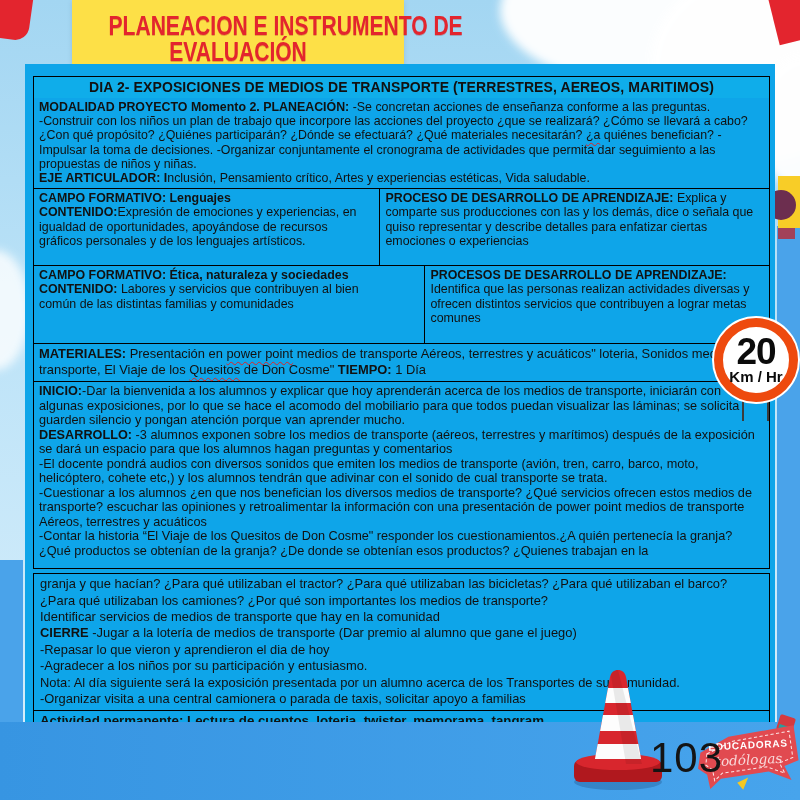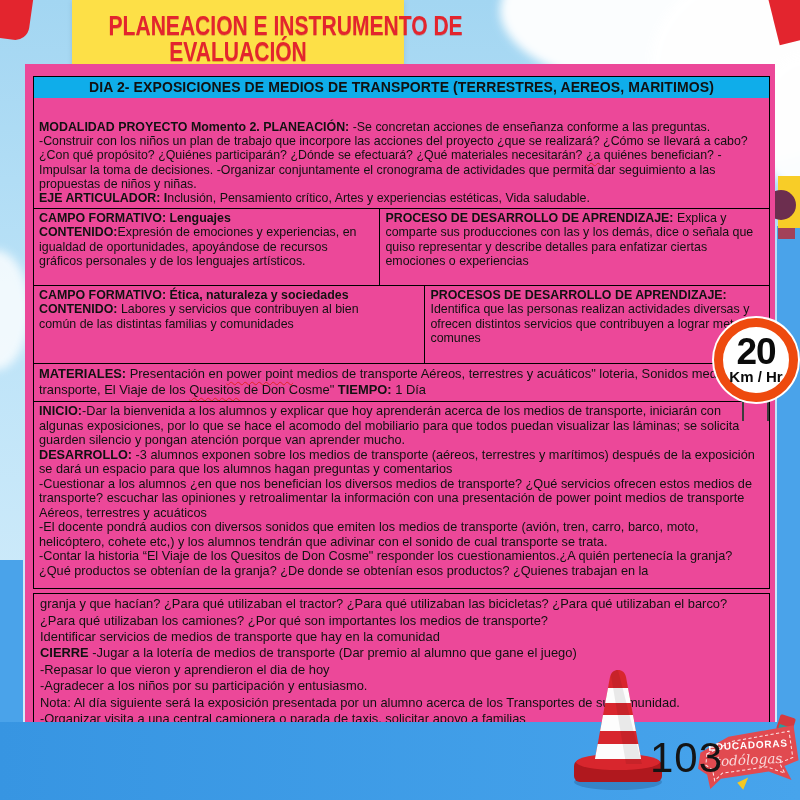--- a/index.html
+++ b/index.html
@@ -27,29 +27,29 @@
   .decor-yellow{position:absolute;left:778px;top:176px;width:22px;height:52px;background:var(--decor_yellow,#f8cd27);z-index:5;}
   .decor-circle{position:absolute;left:766px;top:190px;width:30px;height:30px;border-radius:50%;background:var(--decor_plum,#6c2e4f);z-index:6;}
   .decor-chip{position:absolute;left:778px;top:228px;width:17px;height:11px;background:#a24159;z-index:6;}
 
   
   .title-card{position:absolute;left:72px;top:0px;width:332px;height:126px;background:#fde047;border-radius:0 0 16px 16px;box-shadow:0 2px 5px rgba(60,90,120,.18);z-index:3;}
   .title-text{margin-top:13px;text-align:center;color:var(--title_red,#e3252e);font-weight:700;font-size:27px;line-height:26px;transform:scaleX(.78);transform-origin:50% 0;white-space:nowrap;letter-spacing:0px;text-shadow:0 1px 0 rgba(150,0,0,.25);}
   .title-bar{position:absolute;left:18px;top:66px;width:296px;height:13px;background:var(--pale_bar_blue,#a9d9ee);}
 
   
-  .paper{position:absolute;left:25px;top:64px;width:750px;background:#ec4899;padding:12px 5px 8px 8px;box-sizing:border-box;z-index:6;color:#111;}
+  .paper{position:absolute;left:25px;top:64px;width:750px;background:#0ea5e9;padding:12px 5px 8px 8px;box-sizing:border-box;z-index:6;color:#111;}
   .doc-table{border:1.5px solid #000;}
   .tbl-header{background:var(--header_cyan,#0fadea);font-weight:700;font-size:14px;text-align:center;padding:2px 2px 3px;letter-spacing:.1px;}
   .row{border-top:1.5px solid #000;font-size:12.4px;line-height:14.2px;}
   .row .pad{padding:2px 5px 3px;}
   .cols{display:flex;align-items:stretch;justify-content:flex-end;}
   .col-l{flex:0 0 47%;box-sizing:border-box;padding:2px 5px 3px;}
   .col-r{flex:1;box-sizing:border-box;border-left:1.5px solid #000;padding:2px 5px 3px;}
-  .row-modalidad{min-height:70px;margin-top:20px;}
+  .row-modalidad{min-height:70px;}
   .row-campo1{min-height:76px;}
   .row-campo2{min-height:77px;gap:45px;}
   .row-materiales{min-height:37px;font-size:12.9px;line-height:15.4px;}
   .row-inicio{min-height:186px;font-size:12.7px;line-height:14.5px;}
   .box2{border:1.5px solid #000;margin-top:4px;padding:2px 6px 3px;font-size:12.9px;line-height:16.4px;}
   .box3{border:1.5px solid #000;margin-top:-1.5px;padding:2px 6px 3px;font-size:13.3px;font-weight:700;}
   .rich-b{font-weight:700;}
   .rich-sq{text-decoration:underline wavy #e02424 1px;text-underline-offset:2.5px;}
 
   
@@ -130,22 +130,22 @@
       <div class="row row-materiales">
         <div class="pad">
           <div><span class="rich-b">MATERIALES:</span><span> Presentación en </span><span class="rich-sq">power point</span><span> medios de transporte Aéreos, terrestres y acuáticos" loteria, Sonidos medios de transporte, El  Viaje de los </span><span class="rich-sq">Quesitos</span><span> de Don Cosme"  </span><span class="rich-b">TIEMPO:</span><span> 1 Día</span></div>
         </div>
       </div>
 
       <div class="row row-inicio">
         <div class="pad">
           <div><span class="rich-b">INICIO:</span><span>-Dar la bienvenida a los alumnos y explicar que hoy aprenderán acerca de los medios de transporte, iniciarán con algunas exposiciones, por lo que se hace el acomodo del mobiliario para que todos puedan visualizar las láminas; se solicita guarden silencio y pongan atención porque van aprender mucho.</span></div>
           <div><span class="rich-b">DESARROLLO:</span><span> -3 alumnos exponen sobre los medios de transporte (aéreos, terrestres y marítimos) después de la exposición se dará un espacio para que los alumnos hagan preguntas y comentarios</span></div>
+          <div><span>-El docente pondrá audios con diversos sonidos que emiten los medios de transporte (avión, tren, carro, barco, moto, helicóptero, cohete etc,) y los alumnos tendrán que adivinar con el sonido de cual transporte se trata.</span></div>
           <div><span>-Cuestionar a los alumnos ¿en que nos benefician los diversos medios de transporte?  ¿Qué servicios ofrecen estos medios de transporte? escuchar las opiniones y retroalimentar la información  con una presentación de power point medios de transporte Aéreos, terrestres y acuáticos</span></div>
-          <div><span>-El docente pondrá audios con diversos sonidos que emiten los medios de transporte (avión, tren, carro, barco, moto, helicóptero, cohete etc,) y los alumnos tendrán que adivinar con el sonido de cual transporte se trata.</span></div>
           <div><span>-Contar la historia  “El  Viaje de los Quesitos de Don Cosme" responder los cuestionamientos.¿A quién pertenecía la granja? ¿Qué productos se obtenían de la granja? ¿De donde se obtenían esos productos? ¿Quienes trabajan en la</span></div>
         </div>
       </div>
     </div>
 
     <div class="box2">
       <div><span>granja y que hacían? ¿Para qué utilizaban el tractor? ¿Para qué utilizaban las bicicletas? ¿Para qué utilizaban el barco? ¿Para qué utilizaban los camiones? ¿Por qué son importantes los medios de transporte?</span></div>
       <div><span>Identificar servicios de medios de transporte que hay en la comunidad</span></div>
       <div><span class="rich-b">CIERRE</span><span>  -Jugar a la lotería de medios de transporte (Dar premio al alumno que gane el juego)</span></div>
       <div><span>-Repasar lo que vieron y aprendieron el dia de hoy</span></div>

